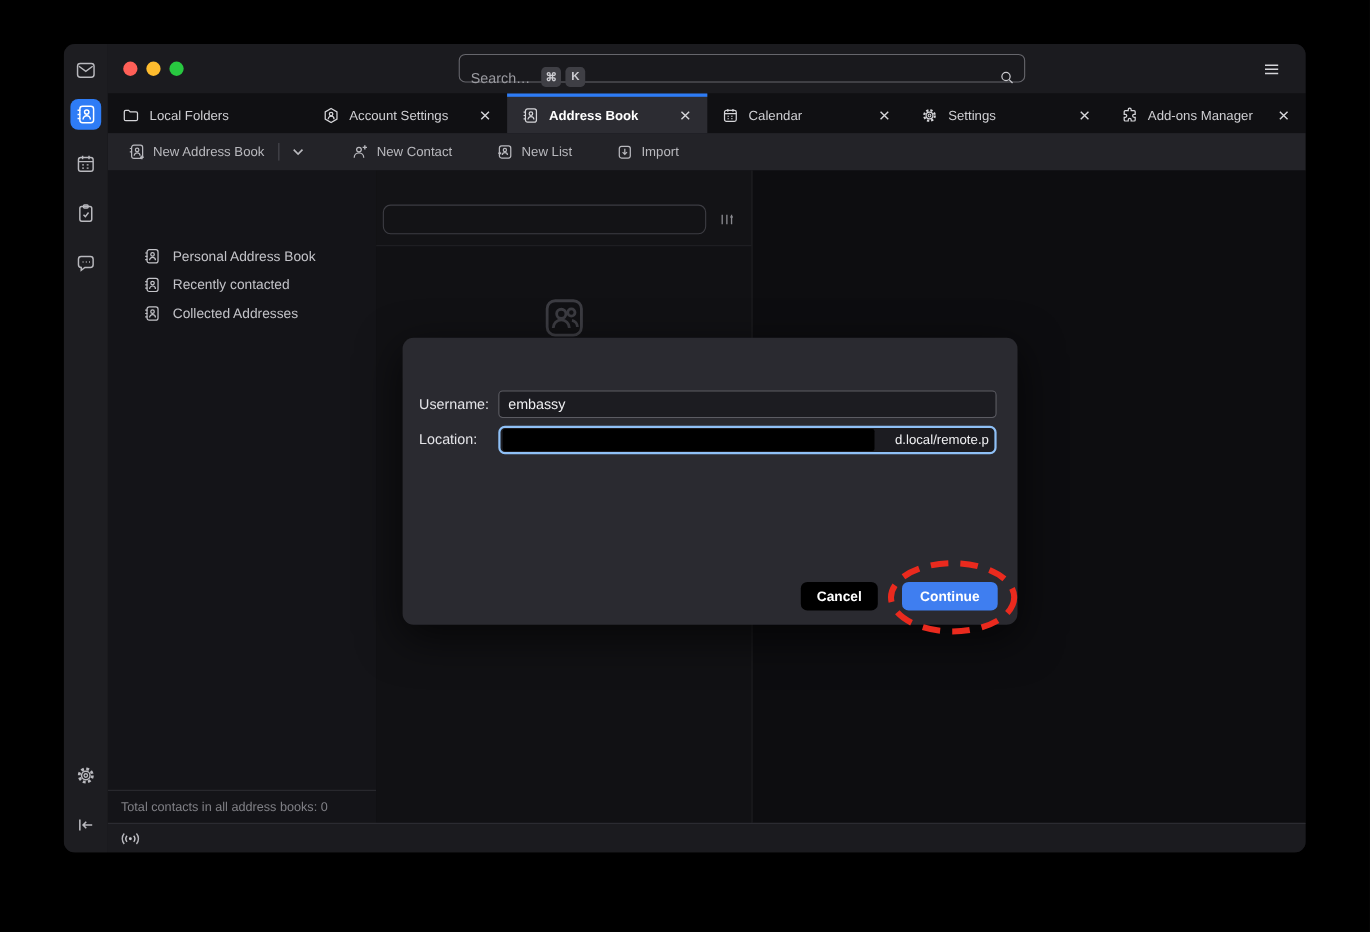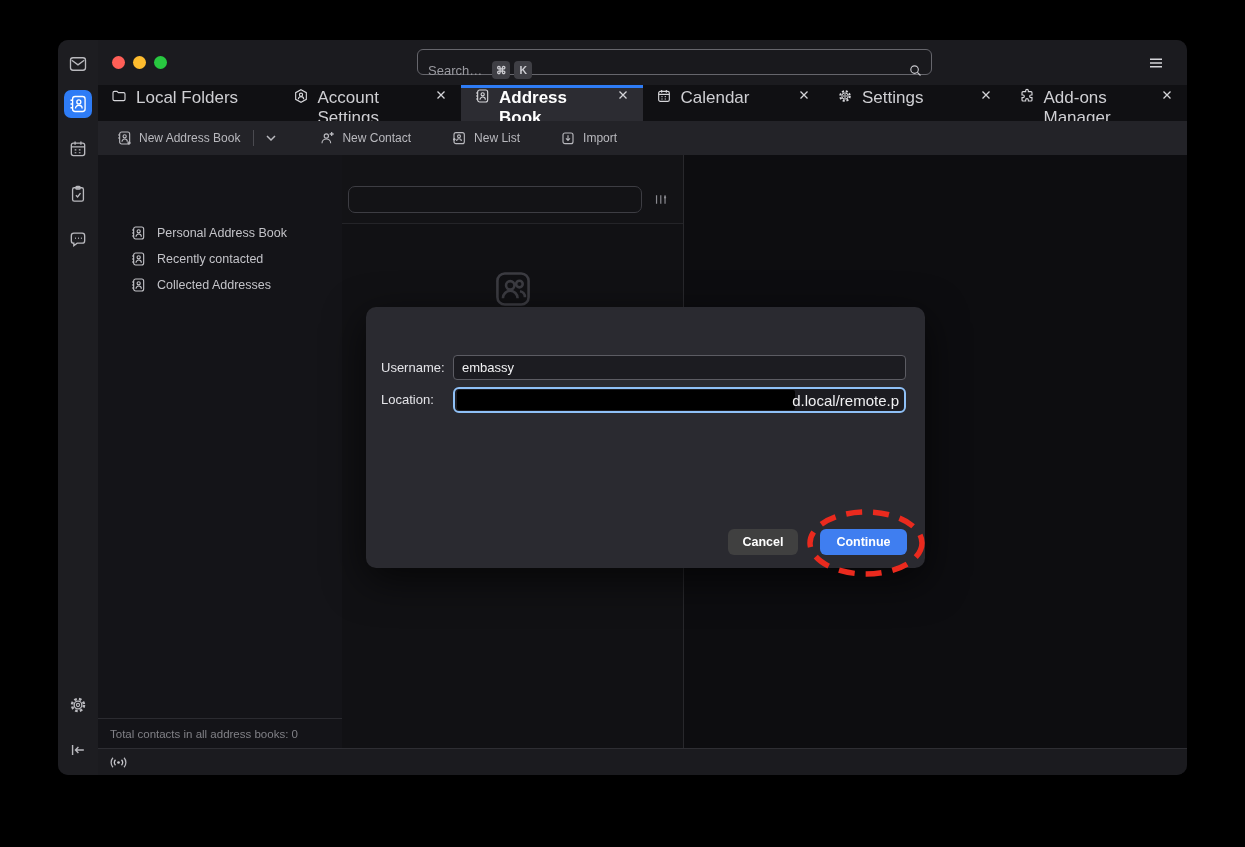--- a/index.html
+++ b/index.html
@@ -19,21 +19,21 @@
   .lights { position:absolute; left:14px; top:16px; display:flex; gap:8px; }
   .light { width:13px; height:13px; border-radius:50%; }
   .searchbar { position:absolute; left:319px; top:9px; width:515px; height:26px; border:1px solid #66666c; border-radius:6px; background:#19191d; display:flex; align-items:center; padding:16px 8px 0 10px; }
   .searchbar .ph { color:#9a9aa0; font-size:13px; margin-right:10px; }
   .key { width:18px; height:18px; border-radius:4px; background:#3f3f45; color:#cdcdd2; font-size:10.5px; display:flex; align-items:center; justify-content:center; margin-right:4px; font-weight:bold; }
   .searchbar .mag { margin-left:auto; color:#c9c9ce; }
   .hamburger { position:absolute; right:22px; top:14px; width:18px; height:18px; color:#d5d5d9; cursor:pointer; }
 
   
   .tabbar { position:absolute; left:0; top:45px; right:0; height:36px; background:#101013; display:flex; }
-  .tab { flex:1; display:flex; align-items:flex-start; gap:9px; padding:0 13px; border-top:3px solid transparent; color:#cfcfd3; font-size:17px; cursor:pointer; min-width:0; }
+  .tab { flex:1; display:flex; align-items:center; gap:9px; padding:0 13px; border-top:3px solid transparent; color:#cfcfd3; font-size:12px; cursor:pointer; min-width:0; }
   .tab.active { background:#2c2c32; border-top-color:#2e7cf6; color:#fff; font-weight:bold; }
   .tab svg.ticon { width:16px; height:16px; flex:none; color:#d5d5d9; }
   .tab .x { margin-left:auto; width:14px; height:14px; color:#d5d5d9; flex:none; cursor:pointer; }
 
   
   .toolbar { position:absolute; left:0; top:81px; right:0; height:34px; background:#232328; display:flex; align-items:center; padding-left:18px; gap:40px; color:#b9b9be; font-size:12px; }
   .tbtn { display:flex; align-items:center; gap:7px; cursor:pointer; }
   .tbtn svg { width:16px; height:16px; }
   .tsep { width:1px; height:16px; background:#4a4a50; margin:0 2px 0 6px; }
   .chev { width:12px; height:12px; color:#b9b9be; cursor:pointer; }
@@ -59,23 +59,23 @@
   .statusbar { position:absolute; left:0; right:0; bottom:0; height:27px; background:#1b1b1f; border-top:1px solid #2e2e33; display:flex; align-items:center; padding-left:11px; }
   .statusbar svg { width:19px; height:15px; color:#c9c9ce; }
 
   
   .dialog { position:absolute; left:308px; top:267px; width:559px; height:261px; background:#2a2a30; border-radius:10px; box-shadow:0 12px 40px rgba(0,0,0,.65); z-index:20; }
   .dtitle { text-align:center; margin-top:13px; font-size:13px; font-weight:bold; color:#f2f2f4; }
   .dlabel { position:absolute; left:15px; height:25px; line-height:25px; font-size:13px; color:#e4e4e8; }
   .dinput { position:absolute; left:87px; width:453px; height:25px; background:#1c1c21; border:1px solid #5c5c63; border-radius:4px; color:#f0f0f2; font-size:13px; padding:0 8px; outline:none; font-family:"Liberation Sans", sans-serif; }
   .locwrap { position:absolute; left:87px; top:80px; width:453px; height:26px; background:#1c1c21; border:2px solid #8fc0f6; border-radius:6px; }
   .redact { position:absolute; left:2px; top:1px; bottom:1px; width:338px; background:#000; border-radius:2px; }
-  .loctail { position:absolute; right:5px; top:0; bottom:0; display:flex; align-items:center; color:#f0f0f2; font-size:15px; }
+  .loctail { position:absolute; right:5px; top:0; bottom:0; display:flex; align-items:center; color:#f0f0f2; font-size:12px; }
   .dbtn { position:absolute; top:222px; height:26px; border:none; border-radius:6px; font-size:12.5px; font-weight:bold; color:#fff; cursor:pointer; font-family:"Liberation Sans", sans-serif; }
-  .dbtn.cancel { left:362px; width:70px; background:#404040; }
+  .dbtn.cancel { left:362px; width:70px; background:#000000; }
   .dbtn.continue { left:454px; width:87px; background:#3f7ef0; }
   .annot { position:absolute; left:432px; top:197px; width:136px; height:78px; overflow:visible; pointer-events:none; z-index:30; }
 </style>
 </head>
 <body>
 
 <div>
 <div class="window">
 
   <div class="rail">

